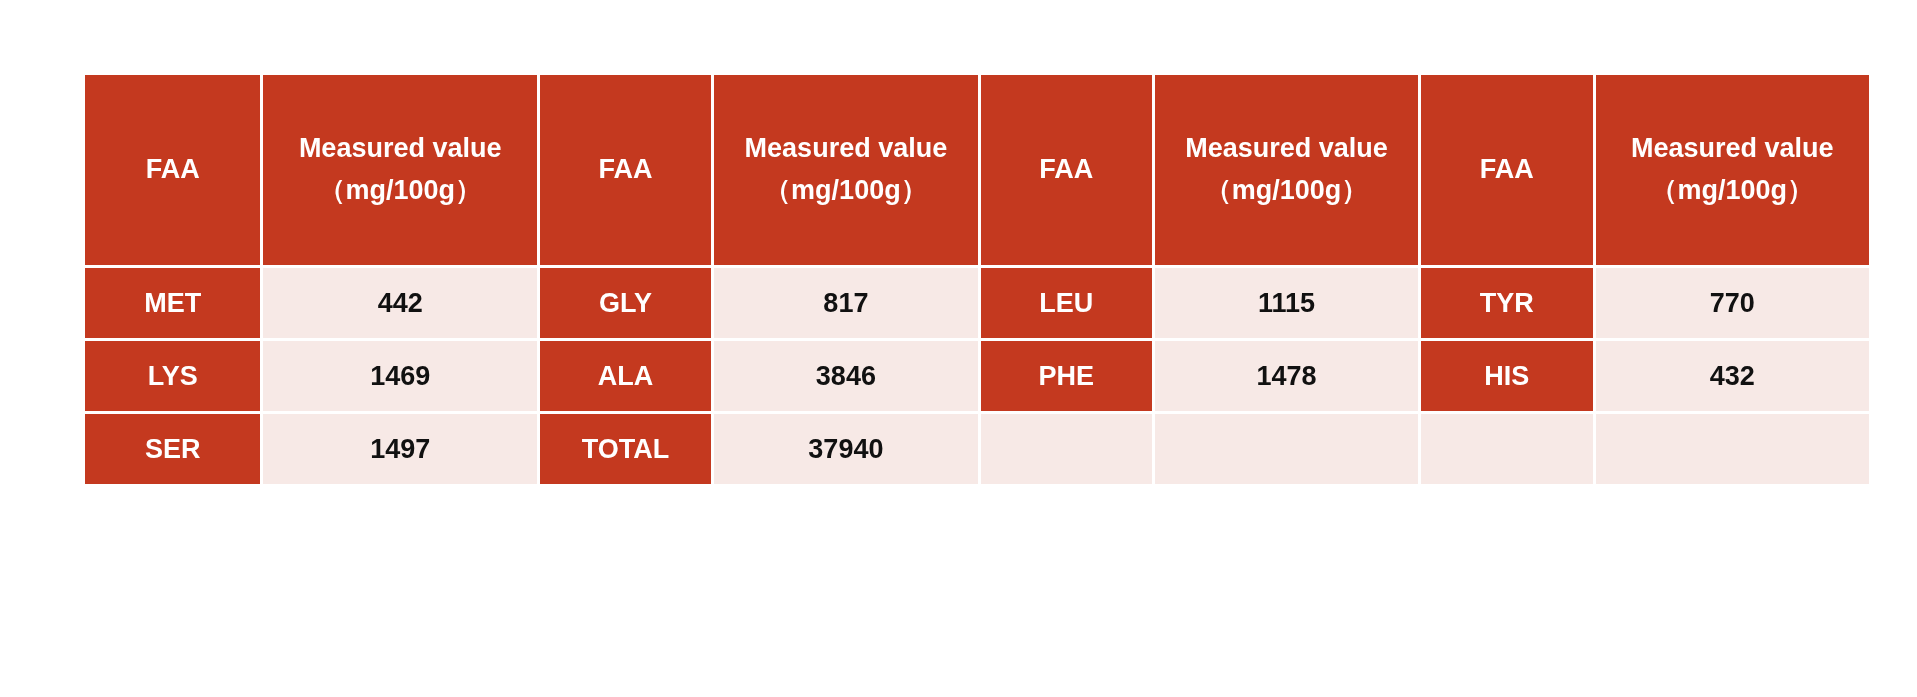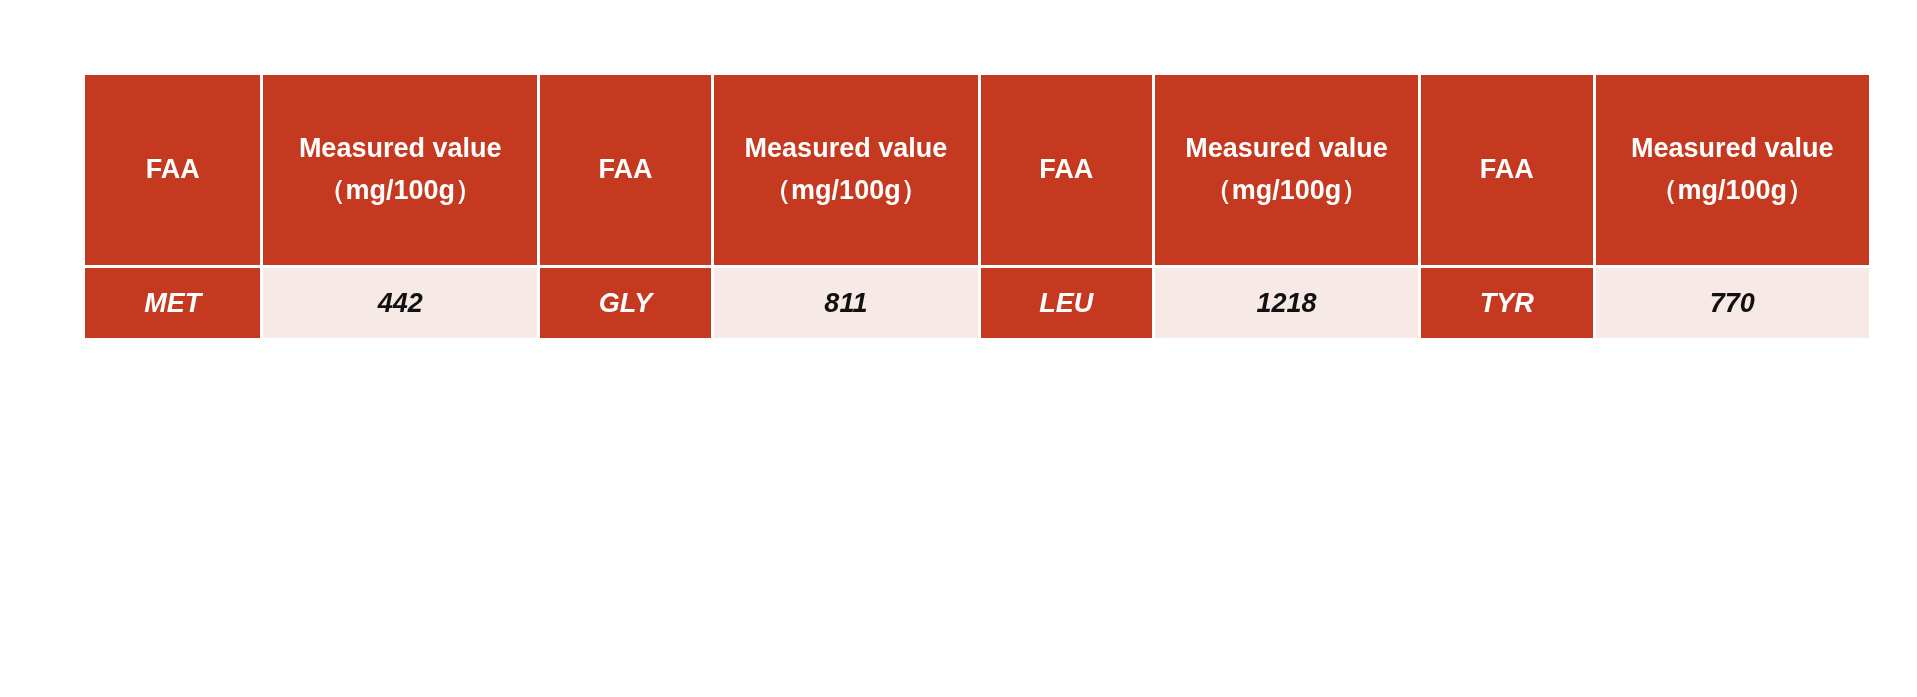--- a/index.html
+++ b/index.html
@@ -49,21 +49,20 @@
   }
   thead th .hdr-line {
     display: block;
   }
   tbody td {
     background: #f7e9e6;
     color: #111111;
     font-weight: bold;
     font-size: 27px;
     height: 70px;
-    font-style: italic;
   }
   tbody td.label-cell {
     background: #c4391f;
     color: #ffffff;
     font-weight: bold;
     font-size: 27px;
   }
   tbody td.empty-cell {
     background: #f7e9e6;
   }
@@ -123,22 +122,42 @@
             <span class="hdr-line">Measured value</span>
             <span class="hdr-line">（mg/100g）</span>
           </th>
         </tr>
       </thead>
       <tbody>
         <tr>
           <td class="label-cell">MET</td>
           <td>442</td>
           <td class="label-cell">GLY</td>
-          <td>811</td>
+          <td>817</td>
           <td class="label-cell">LEU</td>
-          <td>1218</td>
+          <td>1115</td>
           <td class="label-cell">TYR</td>
           <td>770</td>
+        </tr>
+        <tr>
+          <td class="label-cell">LYS</td>
+          <td>1469</td>
+          <td class="label-cell">ALA</td>
+          <td>3846</td>
+          <td class="label-cell">PHE</td>
+          <td>1478</td>
+          <td class="label-cell">HIS</td>
+          <td>432</td>
+        </tr>
+        <tr>
+          <td class="label-cell">SER</td>
+          <td>1497</td>
+          <td class="label-cell">TOTAL</td>
+          <td>37940</td>
+          <td class="empty-cell"></td>
+          <td class="empty-cell"></td>
+          <td class="empty-cell"></td>
+          <td class="empty-cell"></td>
         </tr>
       </tbody>
     </table>
   </div>
 </div>
 
 </body></html>

